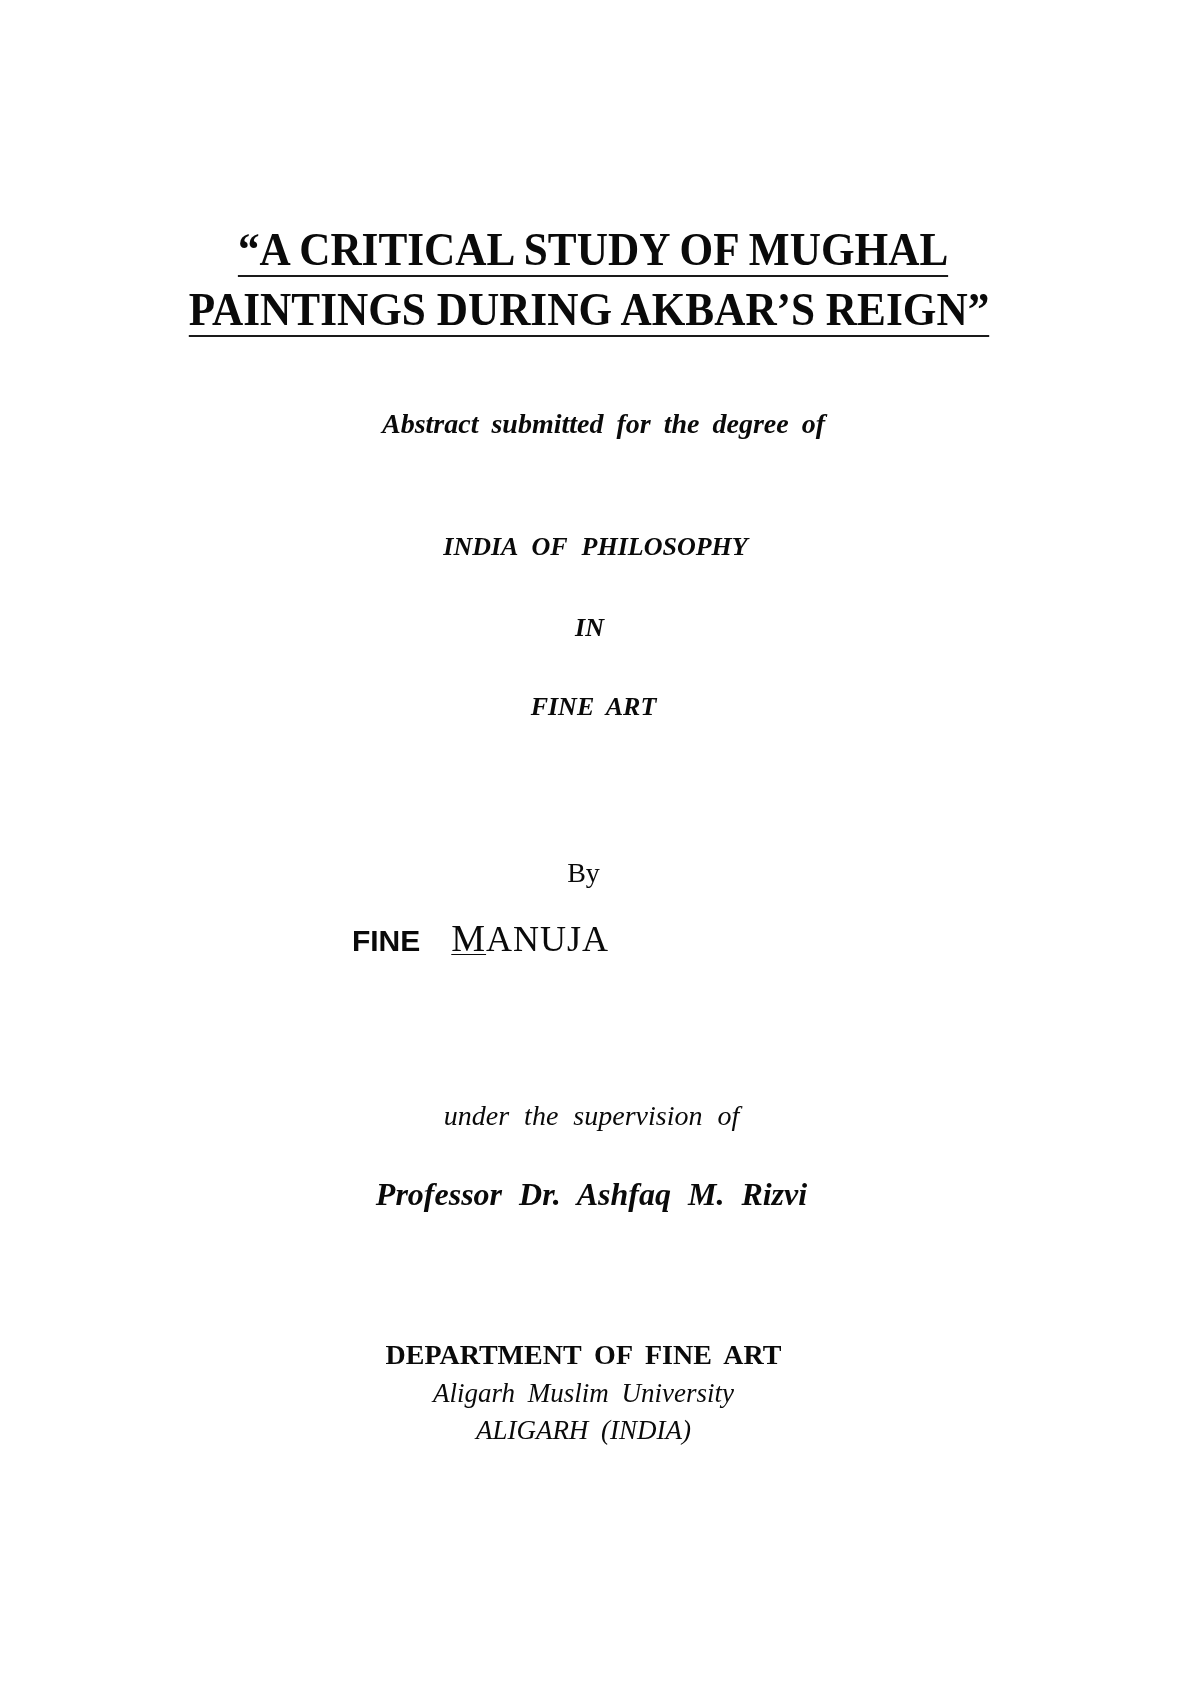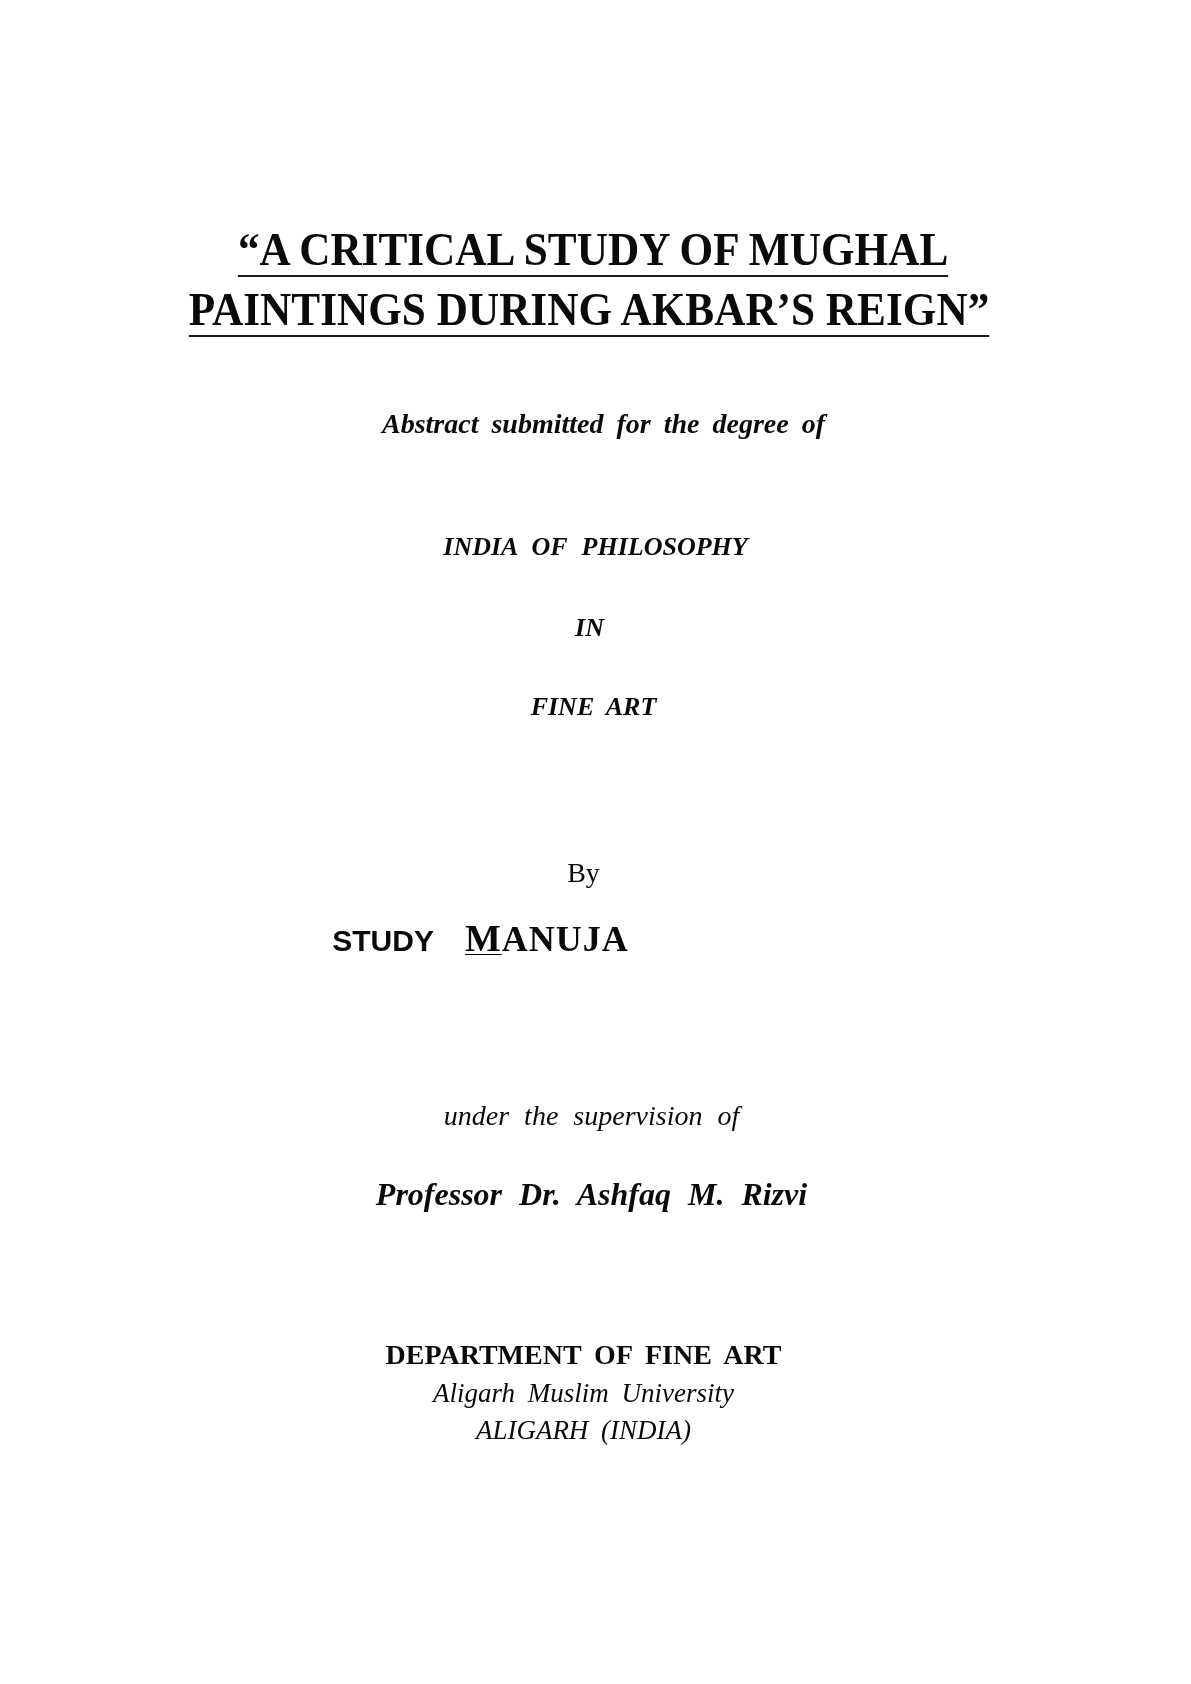--- a/index.html
+++ b/index.html
@@ -83,21 +83,21 @@
     }
     .name .first {
       font-family: "Liberation Sans", "DejaVu Sans", sans-serif;
       font-weight: bold;
       font-size: 30px;
       letter-spacing: 0px;
       vertical-align: baseline;
     }
     .name .last {
       font-family: "Liberation Serif", "DejaVu Serif", serif;
-      font-weight: bold;
+      font-weight: normal;
       font-size: 36px;
       letter-spacing: 1px;
       margin-left: 31px;
     }
     .name .last .bigM {
       font-size: 38px;
       text-decoration: underline;
       text-decoration-thickness: 1px;
       text-underline-offset: 3px;
     }
@@ -152,21 +152,21 @@
 
 <div class="line degree">INDIA OF PHILOSOPHY</div>
 
 <div class="line in">IN</div>
 
 <div class="line field">FINE ART</div>
 
 <div class="line by">By</div>
 
 <div class="line name">
-  <span class="first">STUDY</span><span class="last"><span class="bigM">M</span><span>ANUJA</span></span>
+  <span class="first">FINE</span><span class="last"><span class="bigM">M</span><span>ANUJA</span></span>
 </div>
 
 <div class="line supervision">under the supervision of</div>
 
 <div class="line supervisor">Professor Dr. Ashfaq M. Rizvi</div>
 
 <div class="line dept">DEPARTMENT OF FINE ART</div>
 
 <div class="line univ">Aligarh Muslim University</div>
 

